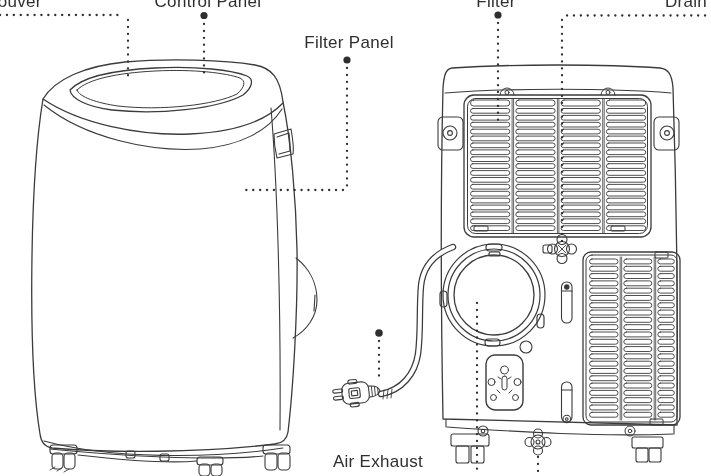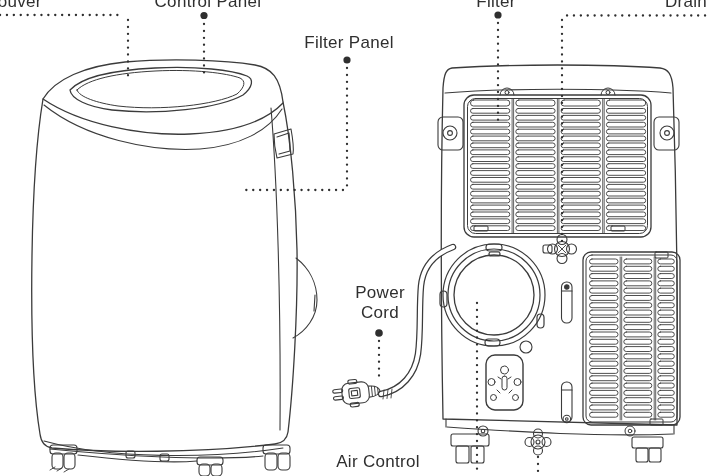--- a/index.html
+++ b/index.html
@@ -393,17 +393,15 @@
   <div class="label" style="left:-12px;top:-8px">Louver</div>
 
   <div class="label centered" style="left:208px;top:-8px">Control Panel</div>
 
   <div class="label centered" style="left:349px;top:33px">Filter Panel</div>
 
   <div class="label centered" style="left:496px;top:-8px">Filter</div>
 
   <div class="label" style="left:665px;top:-8px">Drain</div>
 
-  <div class="label centered two-line" style="left:380px;top:283px">Power
-Cord</div>
-
-  <div class="label centered" style="left:378px;top:452px">Air Control</div>
+
+  <div class="label centered" style="left:378px;top:452px">Air Exhaust</div>
 </div>
 
 </body></html>

